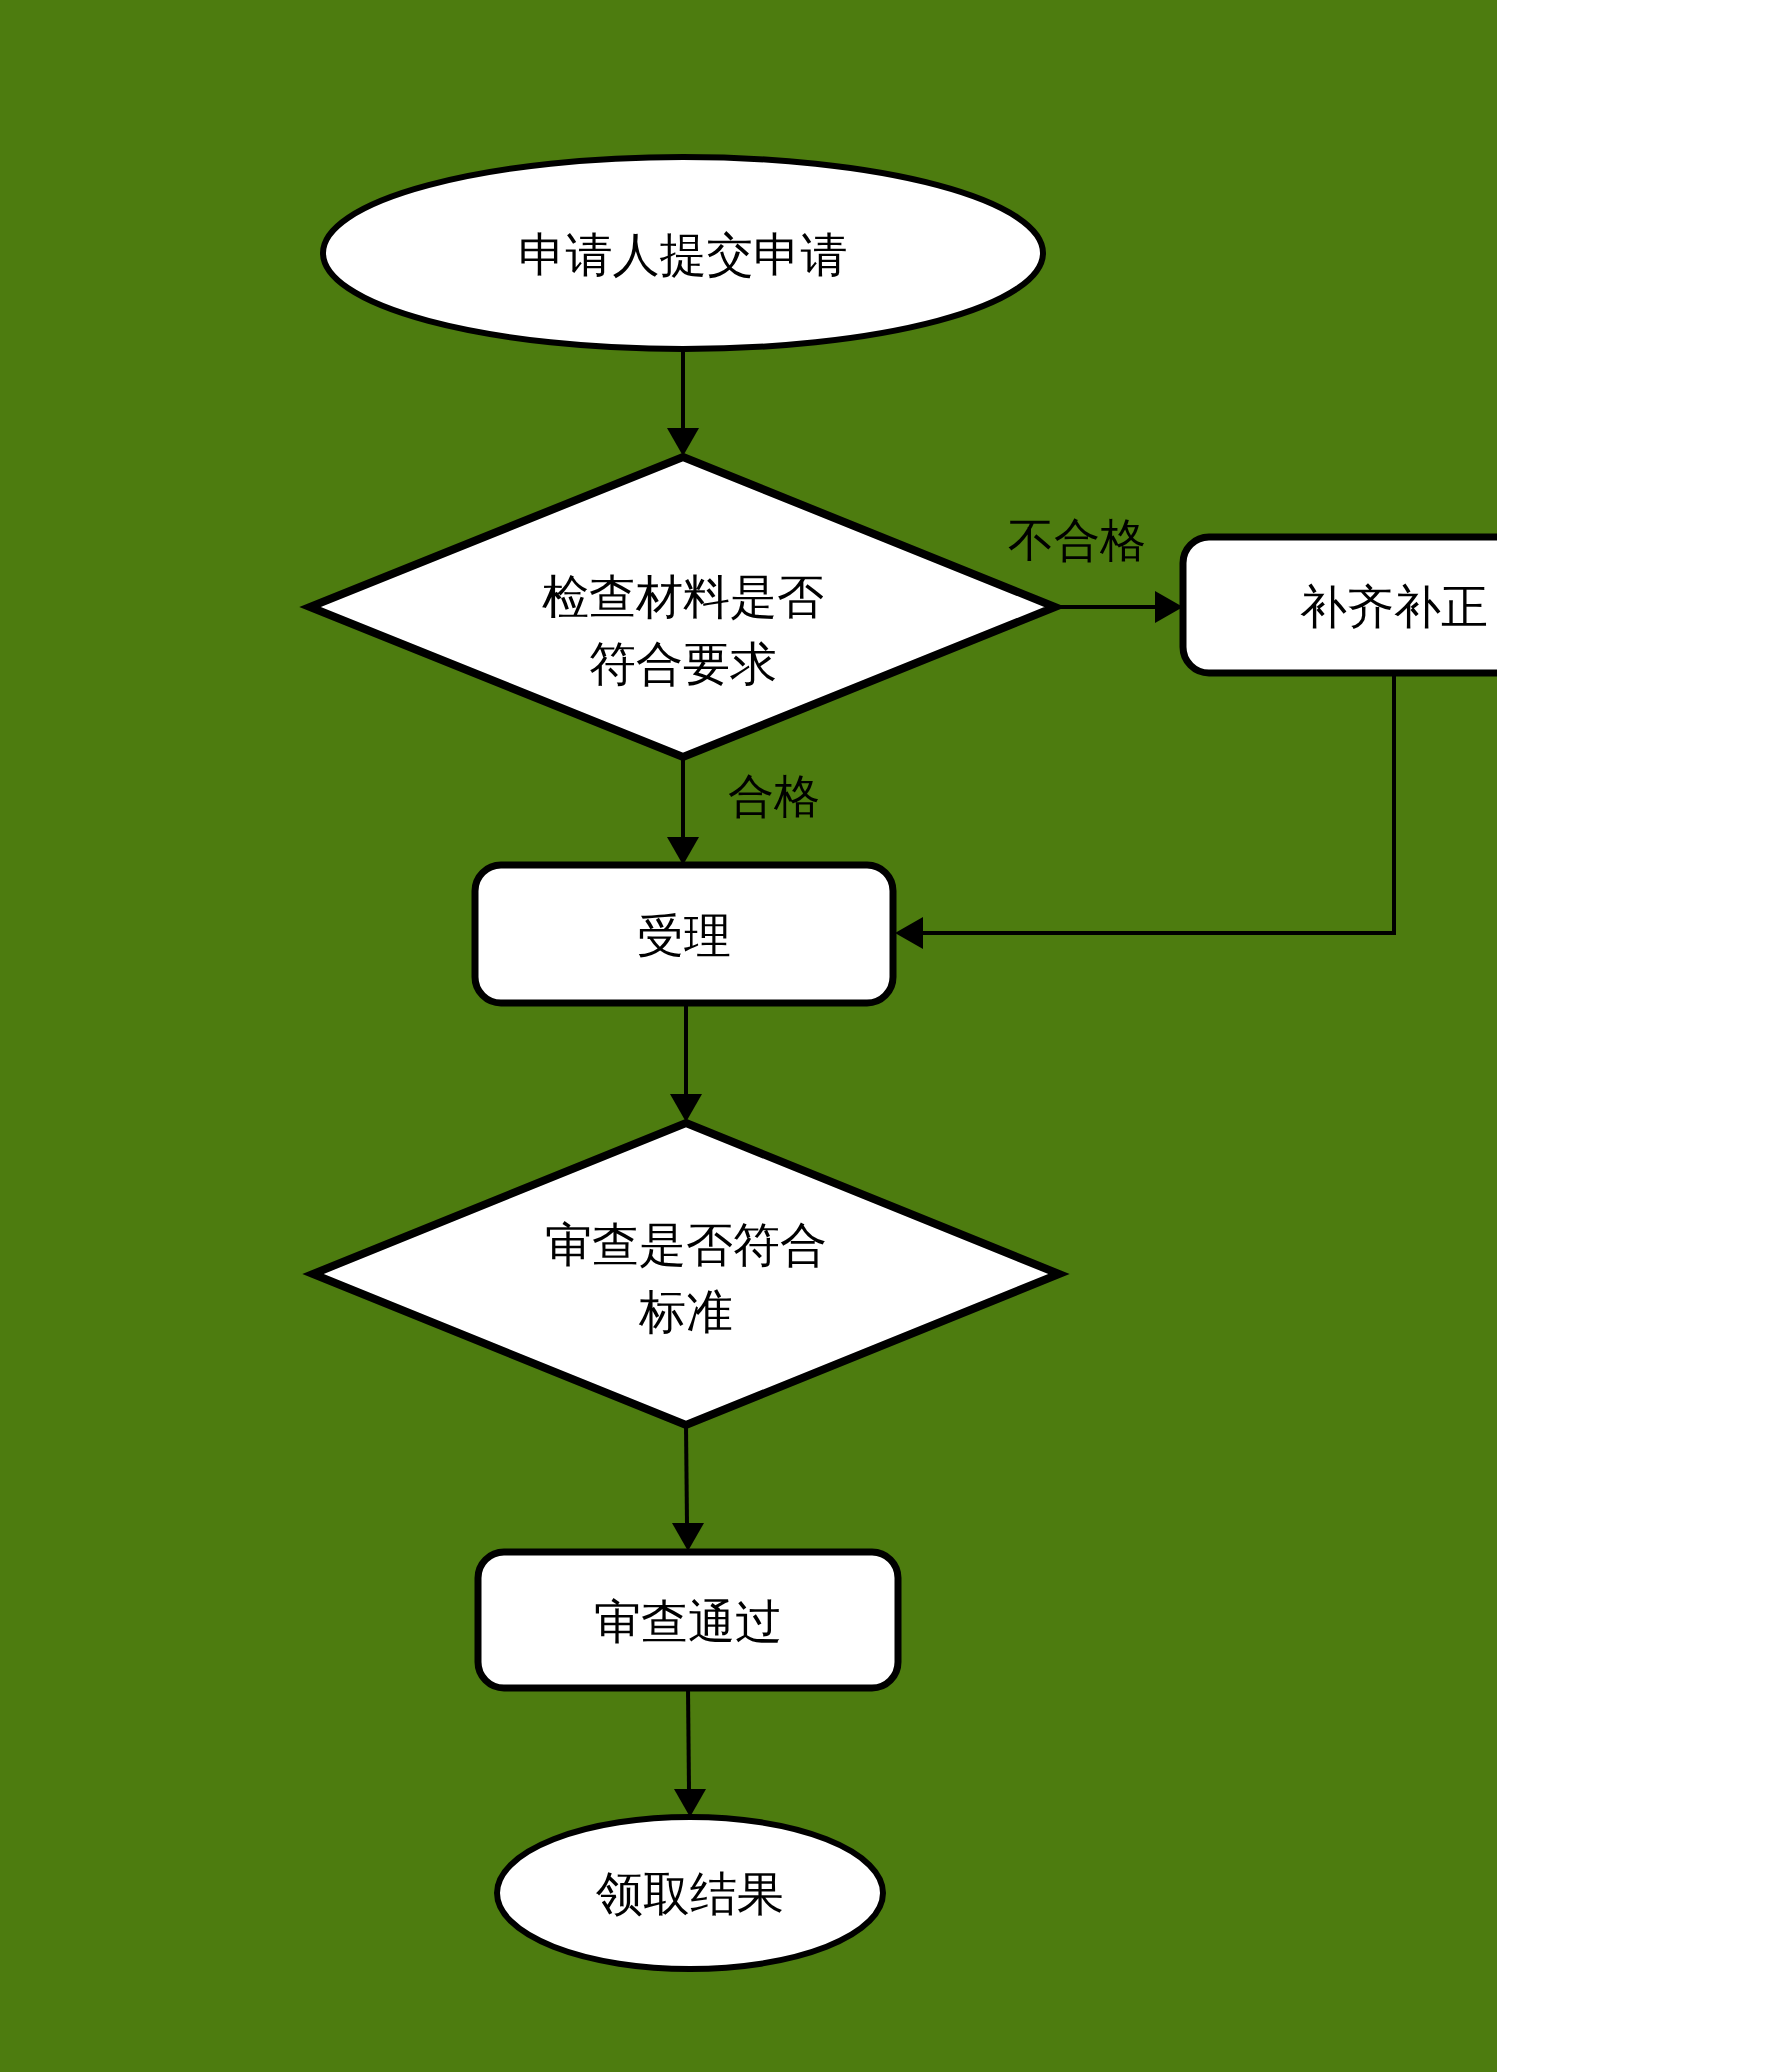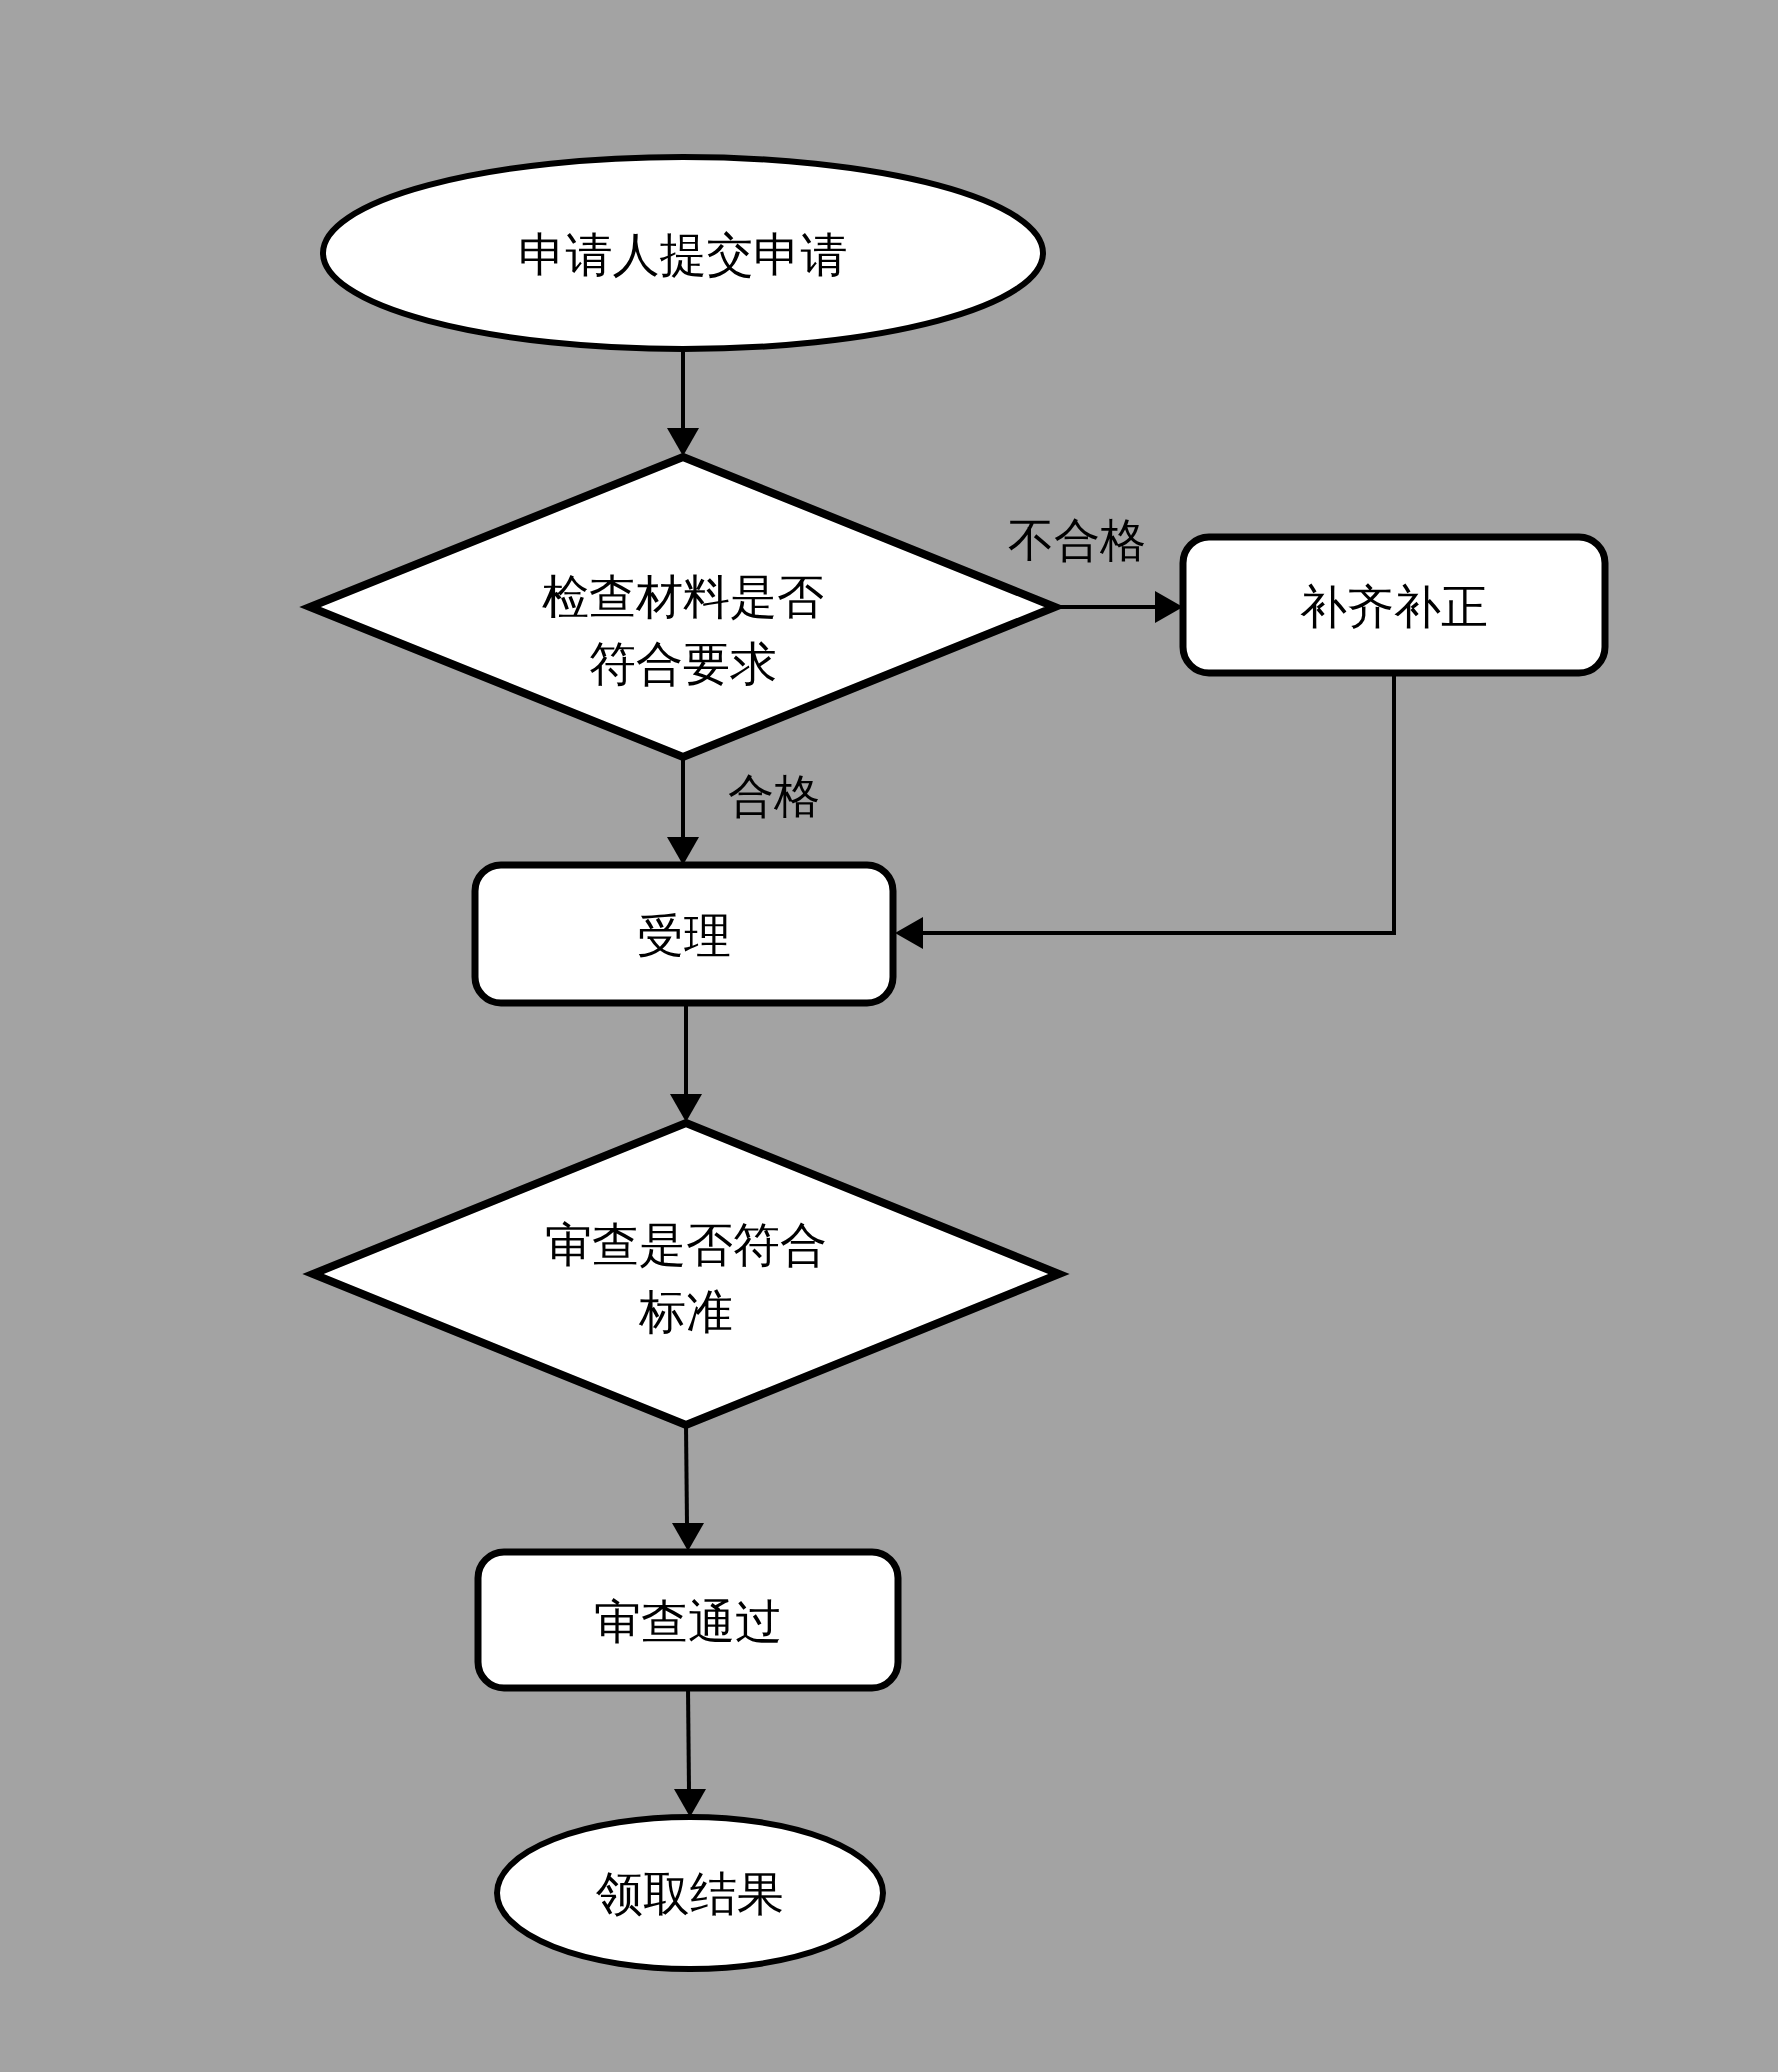--- a/index.html
+++ b/index.html
@@ -2,23 +2,23 @@
 <html><head>
 <meta charset="utf-8">
 <style>
   html, body {
     margin: 0;
     padding: 0;
     background: #ffffff;
   }
   .canvas {
     position: relative;
-    width: 1778px;
+    width: 1497px;
     height: 2072px;
-    background: #a3a3a3;
+    background: #4d7c0f;
     overflow: hidden;
   }
   svg {
     display: block;
   }
   .shape {
     fill: #ffffff;
     stroke: #000000;
   }
   .ellipse-shape   { stroke-width: 6; }

